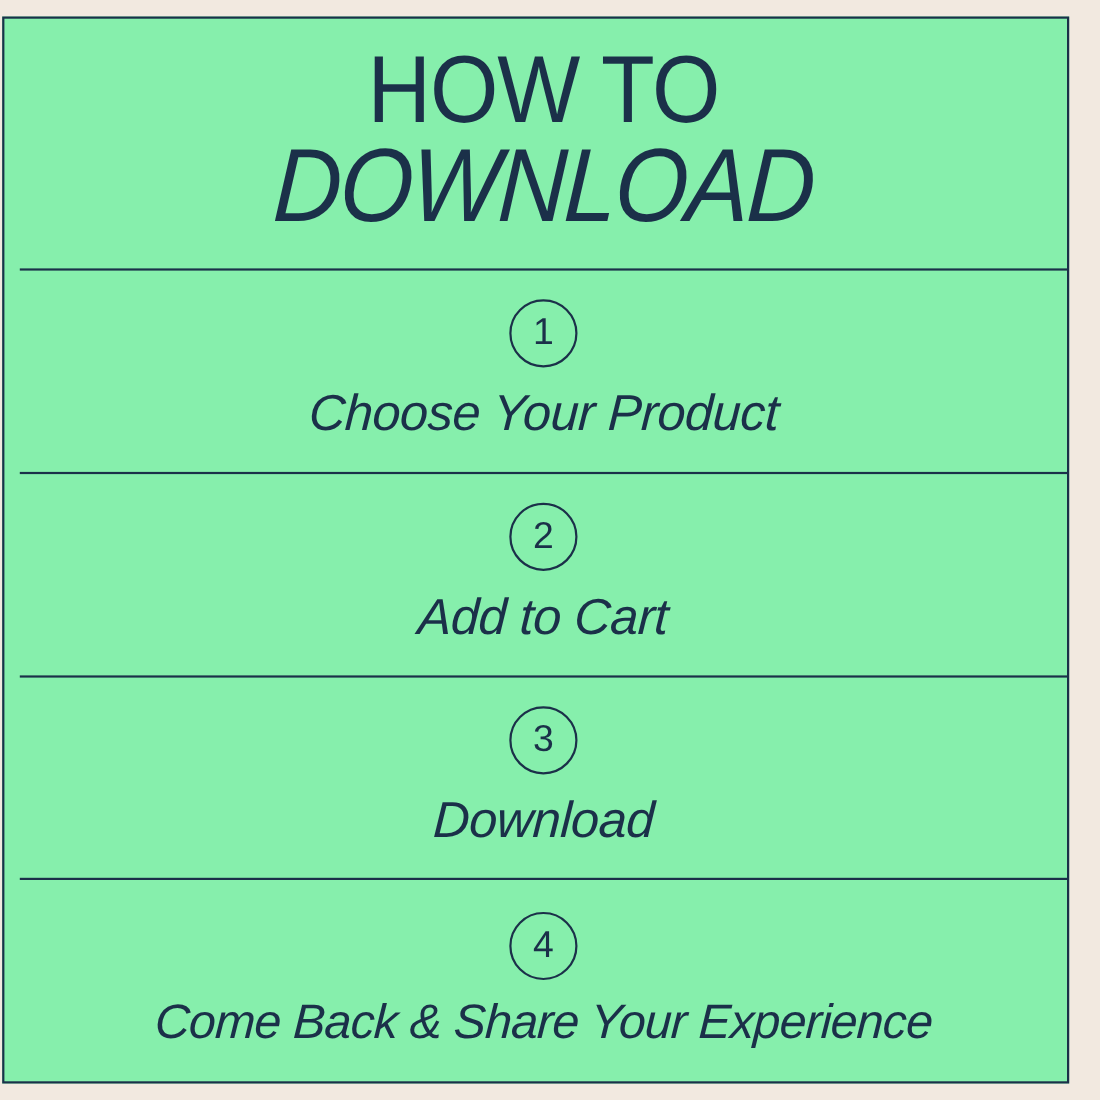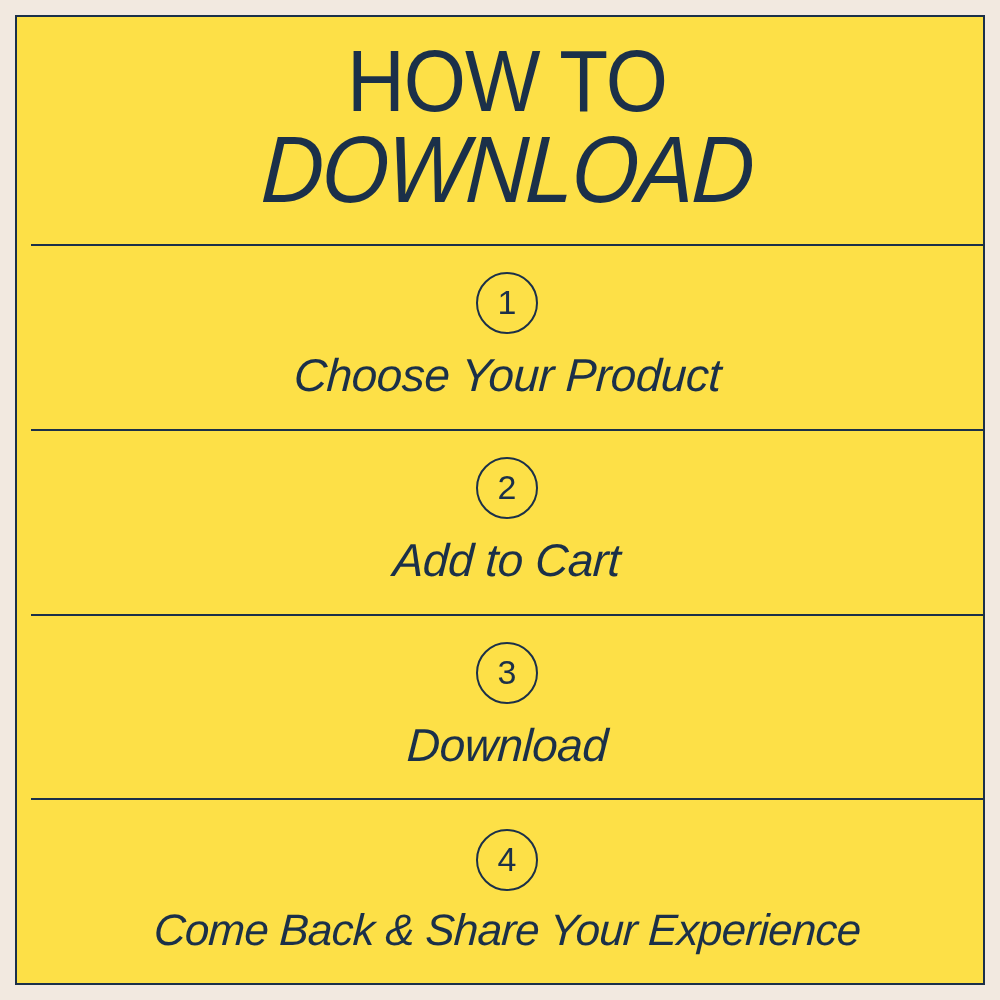--- a/index.html
+++ b/index.html
@@ -19,27 +19,27 @@
     left: 0;
     top: 0;
     width: 1000px;
     height: 1000px;
     background: #f2e9e0;
   }
 
   
   .frame {
     position: absolute;
-    left: 15px;
+    left: 2px;
     top: 15px;
     width: 970px;
     height: 970px;
     border: 2px solid #1b3049;
     box-sizing: border-box;
-    background: #fde047;
+    background: #86efac;
     display: flex;
     flex-direction: column;
     padding-left: 14px;
   }
 
   
   .header {
     flex: 0 0 229px;
     border-bottom: 2px solid #1b3049;
     display: flex;

